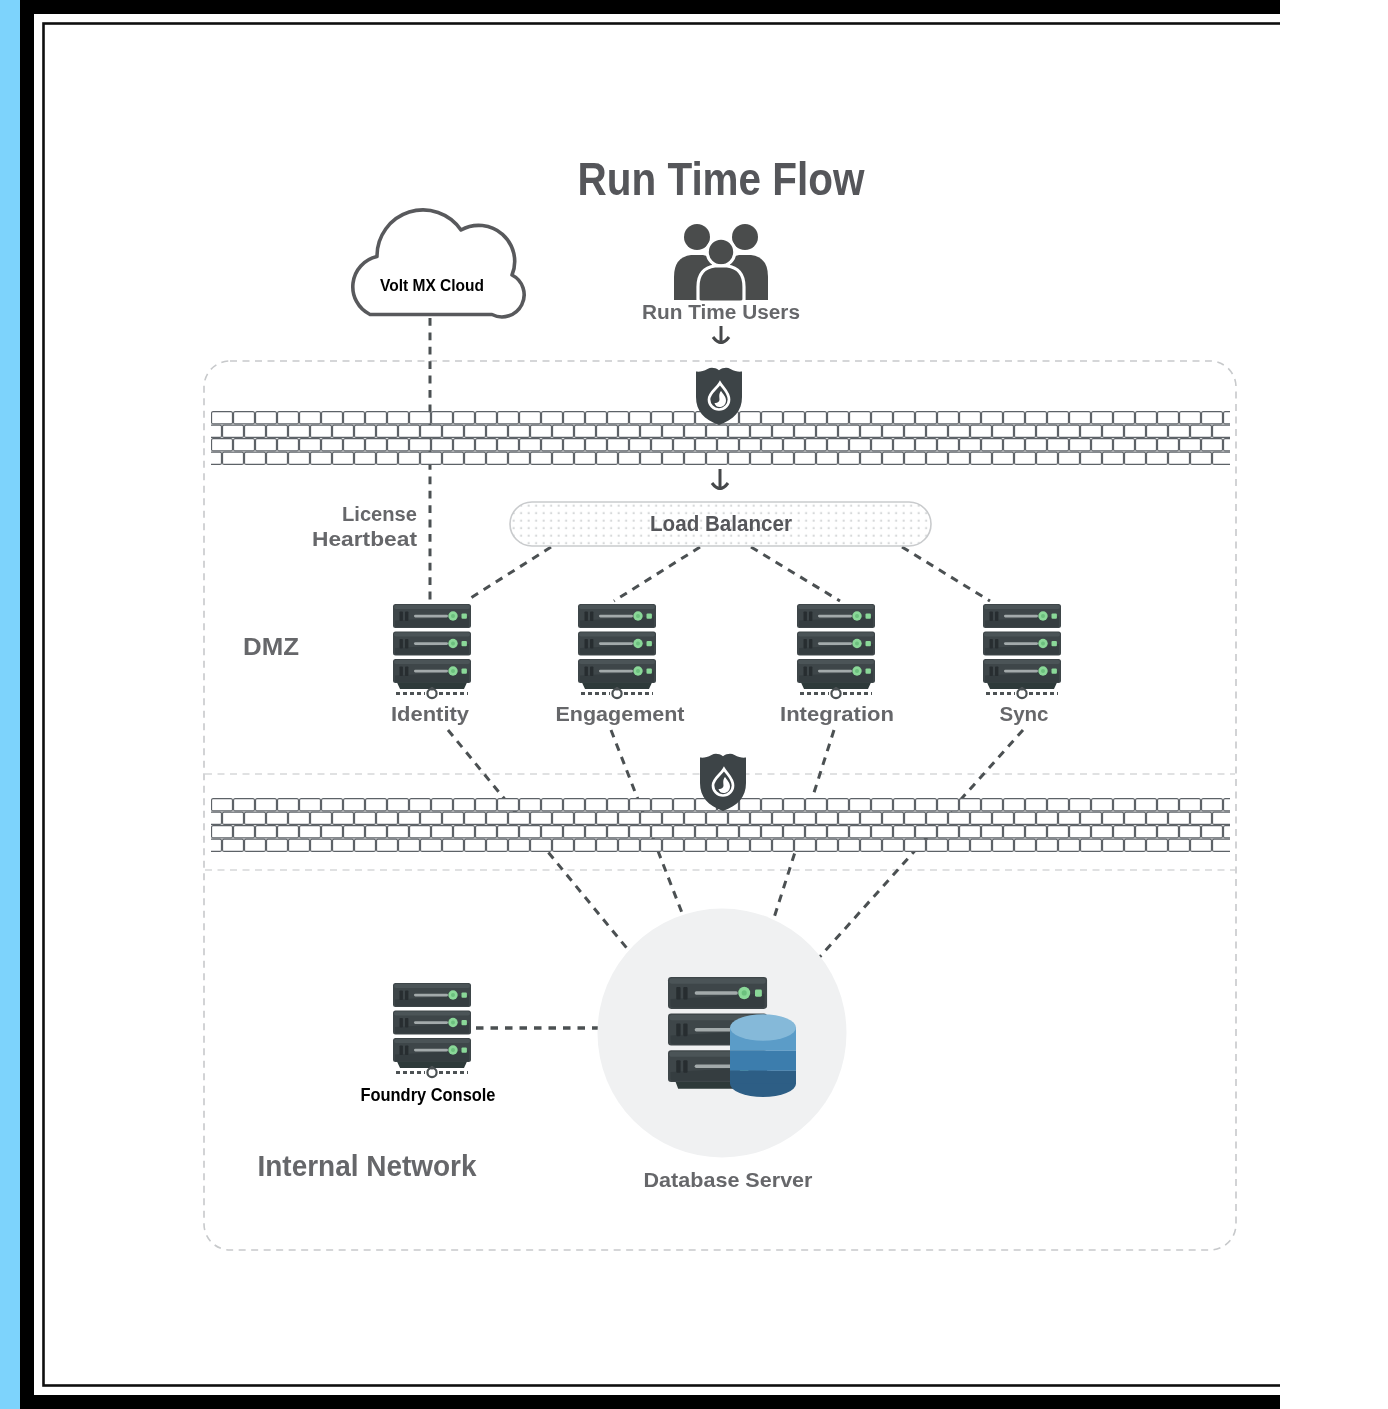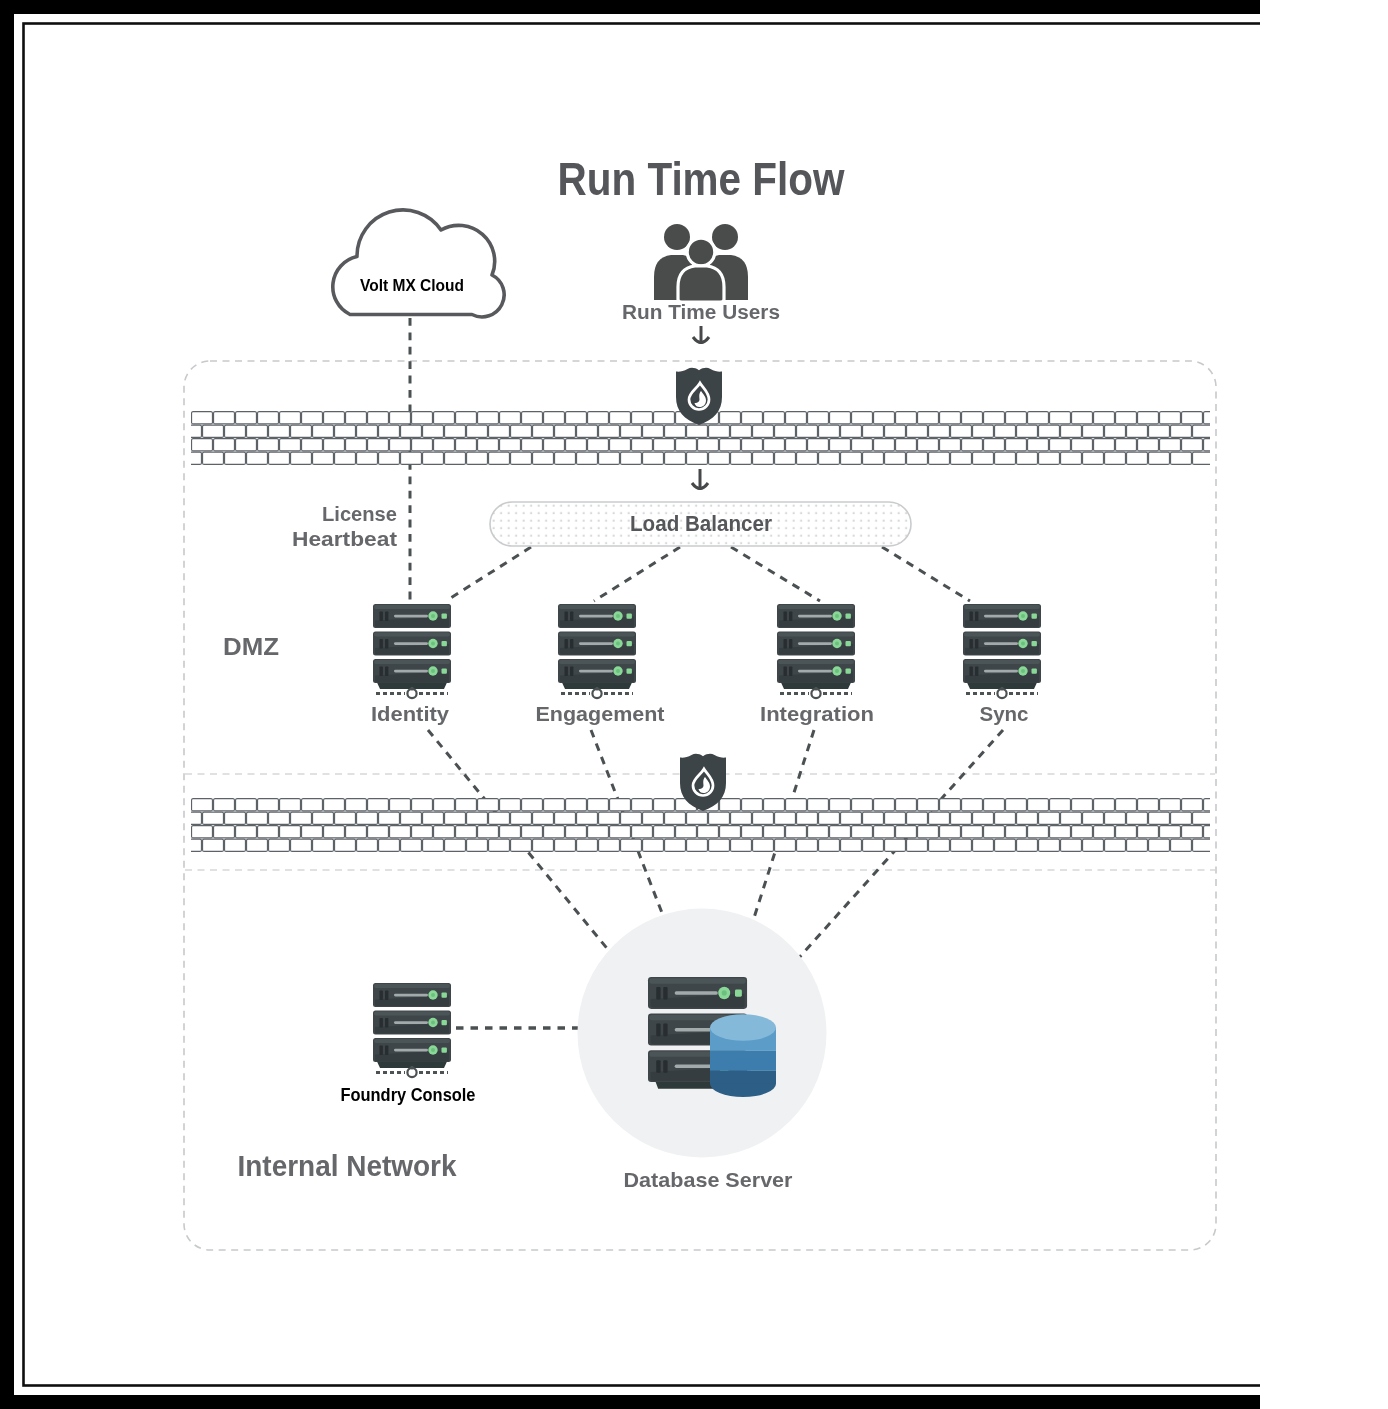--- a/index.html
+++ b/index.html
@@ -1,16 +1,16 @@
 <!DOCTYPE html>
 <html><head>
 <meta charset="utf-8">
 <style>
   html,body{margin:0;padding:0;background:#fff;}
-  #page{position:relative;width:1260px;height:1409px;background:#c2410c;overflow:hidden;}
+  #page{position:relative;width:1260px;height:1409px;background:#7dd3fc;overflow:hidden;padding-left:20px;}
   svg text{font-family:"Liberation Sans",sans-serif;}
 </style>
 </head>
 <body>
 <div id="page">
 <svg width="1388" height="1409" viewBox="0 0 1388 1409">
 <defs>
   <pattern id="bricks" x="191" y="411" width="22" height="27" patternUnits="userSpaceOnUse">
     <rect x="0.55" y="0.6" width="20.9" height="12.3" rx="1.5" fill="#ffffff" stroke="#5d6267" stroke-width="1.15"></rect>
     <rect x="-10.45" y="14.1" width="20.9" height="12.3" rx="1.5" fill="#ffffff" stroke="#5d6267" stroke-width="1.15"></rect>

